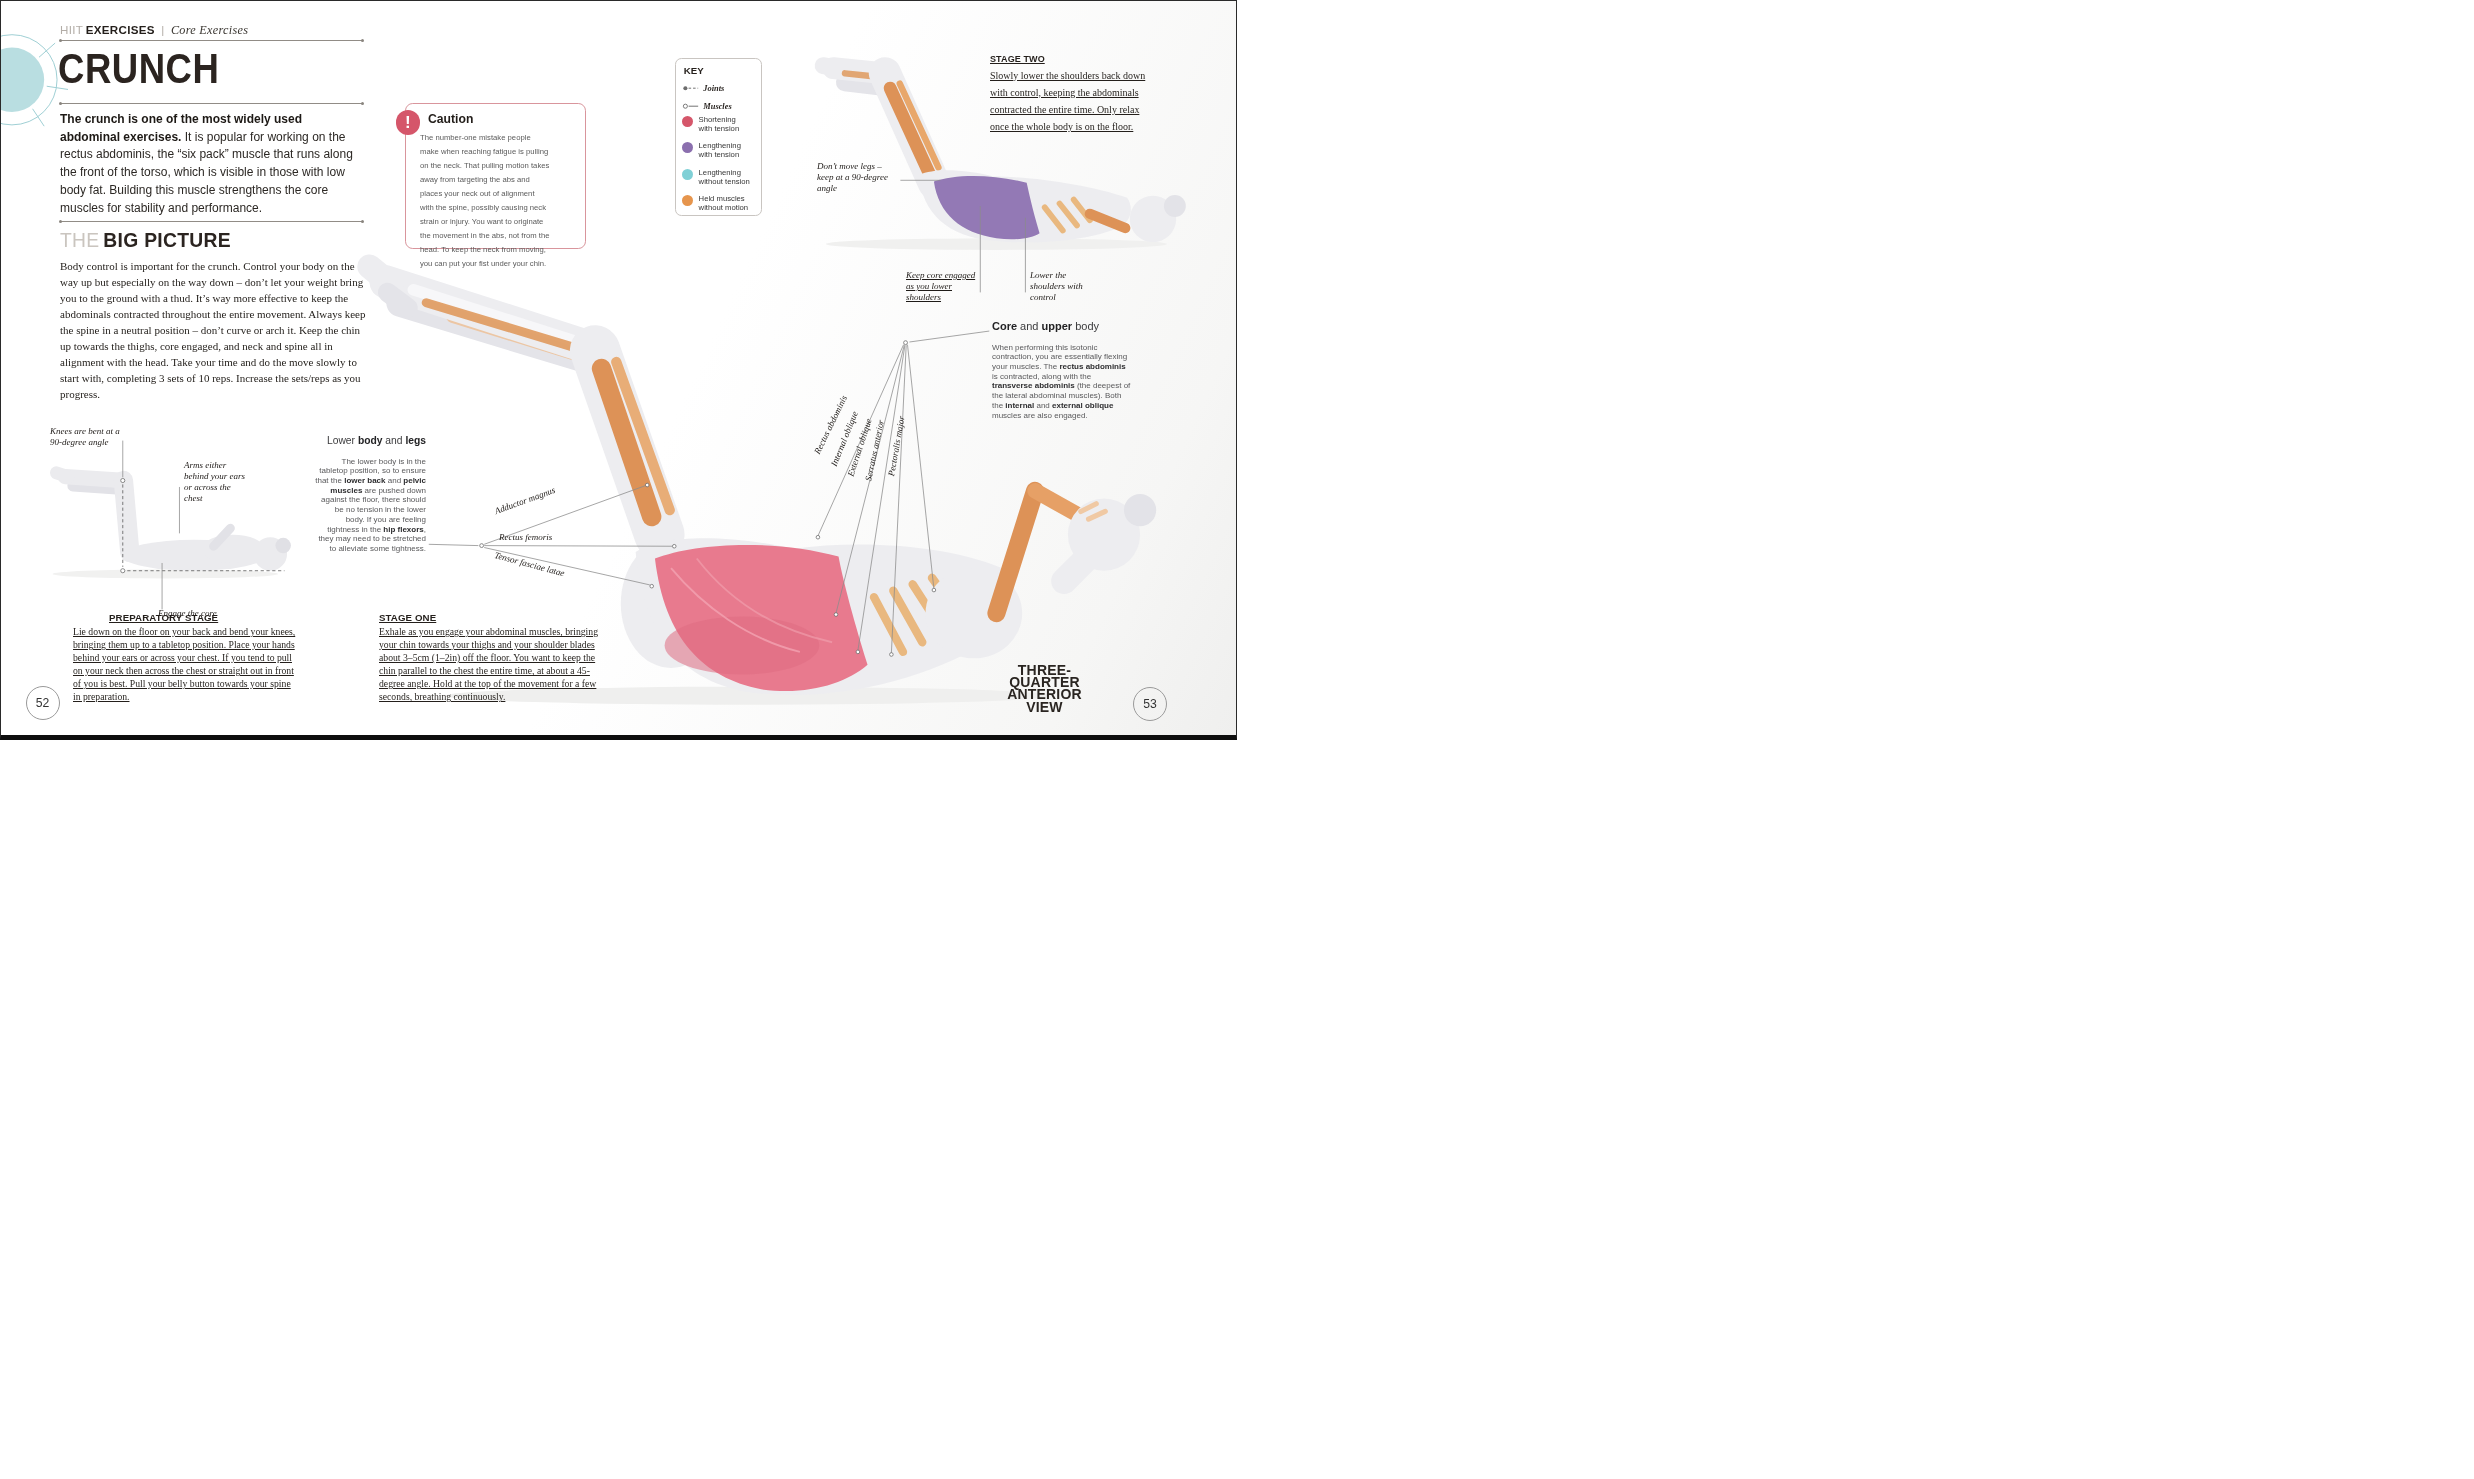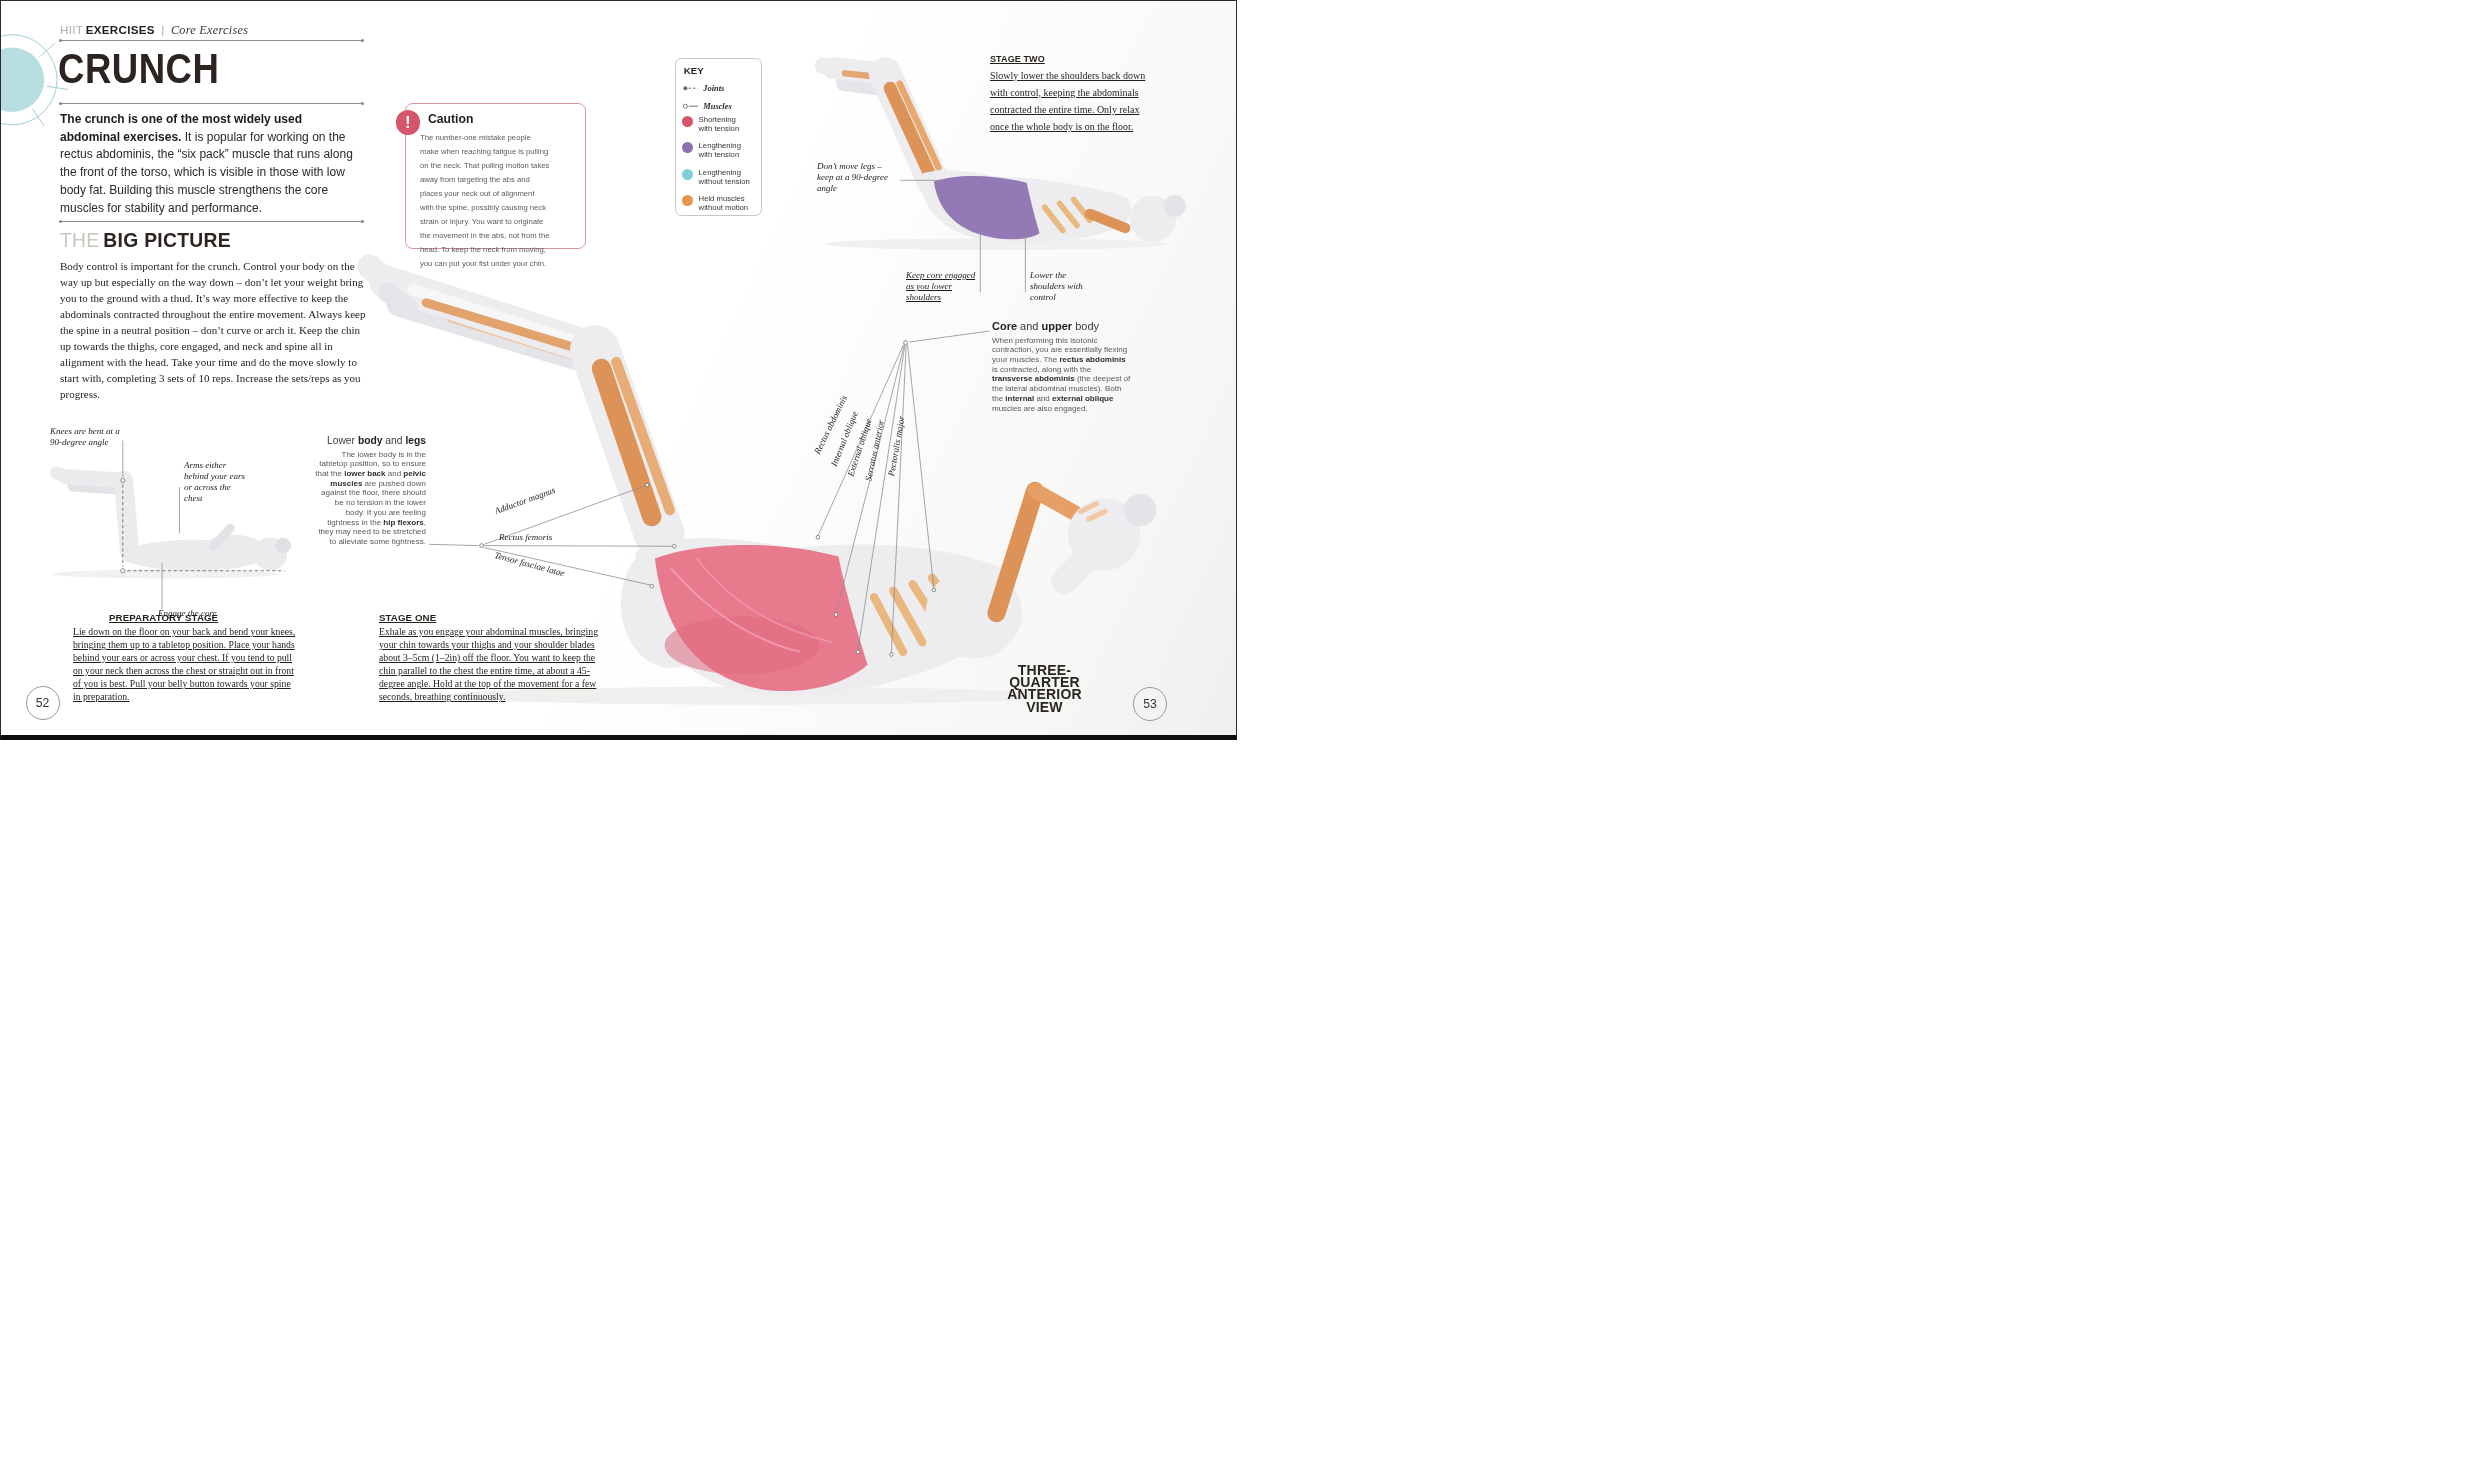--- a/index.html
+++ b/index.html
@@ -47,21 +47,21 @@
   .prep{left:72px;top:612px;width:227px;}
   .prep .st-title{font-size:9.7px;padding-left:36px;}
   .prep .st-body{font-size:9.7px;line-height:13px;}
   .anno{position:absolute;font-family:"Liberation Serif",serif;font-style:italic;font-size:9px;
         line-height:11px;color:#1f1b18;}
   .anno.right{text-align:left;}
   .rot{white-space:nowrap;}
   .lowerbody{left:313px;top:434px;width:112px;text-align:right;}
   .blk-head{font-size:10.3px;color:#3c3c3e;line-height:11.6px;}
   .blk-head .seg-b{font-weight:700;color:#232325;}
-  .blk-body{margin-top:3px;font-size:8px;line-height:9.7px;color:#59595b;}
+  .blk-body{margin-top:10px;font-size:8px;line-height:9.7px;color:#59595b;}
   .blk-body .seg-b{font-weight:700;color:#2e2e30;}
   .coreupper{left:991px;top:320px;width:139px;text-align:left;}
   .coreupper .blk-head{font-size:11px;}
   .viewlabel{left:992px;top:663px;width:103px;text-align:center;font-size:14px;font-weight:700;
              line-height:12.2px;color:#2a2521;letter-spacing:0.2px;}
   .pagenum{position:absolute;width:32px;height:32px;border:0.6px solid #9a9a9a;border-radius:50%;
            display:flex;align-items:center;justify-content:center;font-size:12.2px;color:#333;background:transparent;}
   svg.art{position:absolute;left:0;top:0;z-index:0;}
   .txt{z-index:2;}
 </style>

